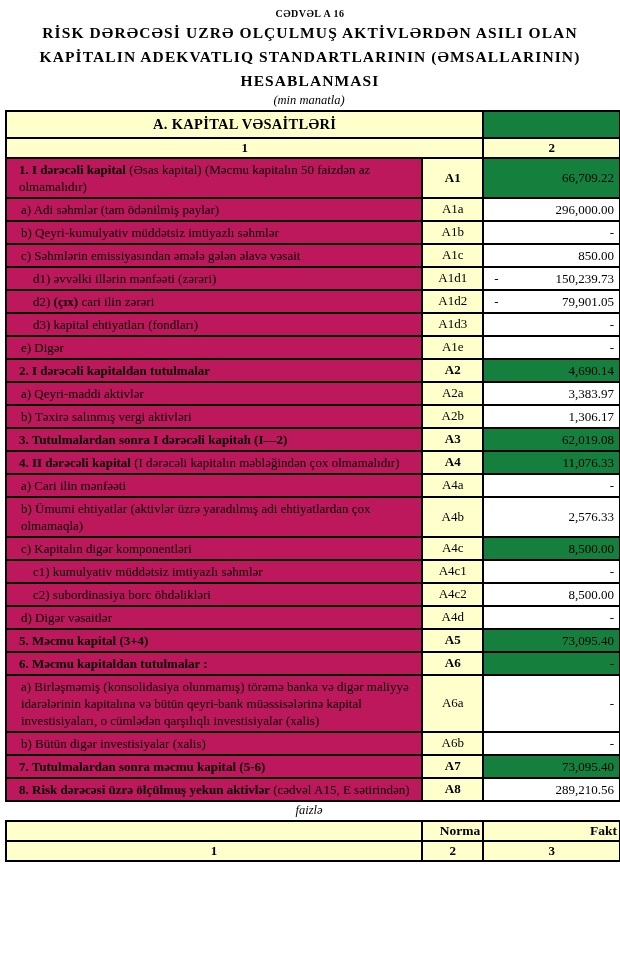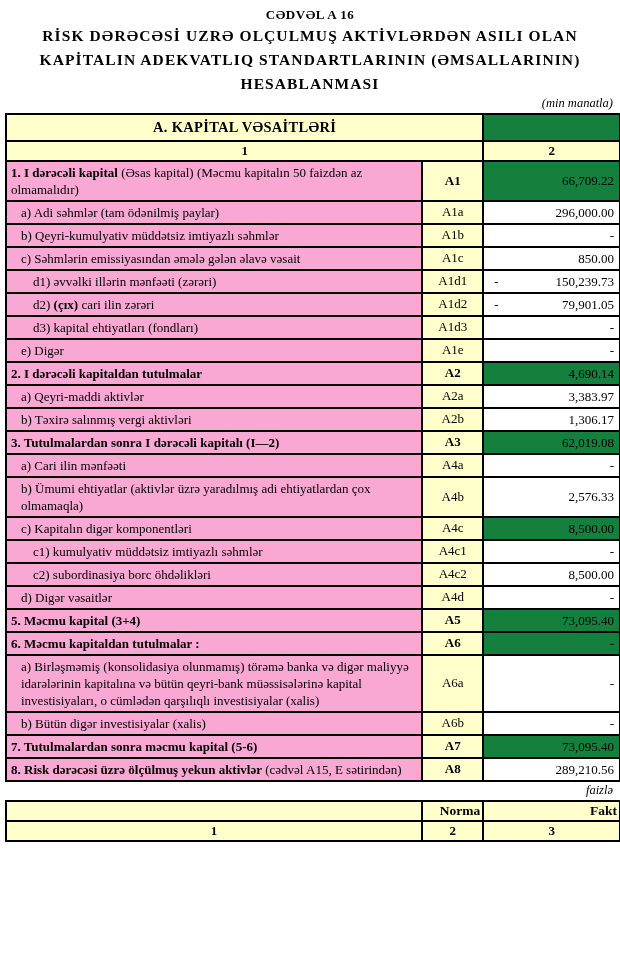--- a/index.html
+++ b/index.html
@@ -7,41 +7,41 @@
     width:620px;height:957px;
     font-family:"Liberation Serif","DejaVu Serif",serif;
     color:#000;
     -webkit-font-smoothing:antialiased;
     overflow:hidden;
   }
   .page{padding:8px 5px 0 5px;}
 
   
   .title-block{text-align:center;line-height:1.15;}
-  .title-sub{font-weight:bold;font-size:13px;letter-spacing:.5px;}
+  .title-sub{font-weight:bold;font-size:10px;letter-spacing:.5px;}
   .title-main{font-weight:bold;font-size:15.5px;letter-spacing:1.1px;line-height:22px;margin-top:2px;}
-  .unit-note{font-style:italic;font-size:12.5px;text-align:right;padding:1px 2px 2px 0;}
+  .unit-note{font-style:italic;font-size:12.5px;text-align:center;padding:1px 2px 2px 0;}
 
   
   table{border-collapse:collapse;table-layout:fixed;width:616px;}
   td{border:2px solid #000;vertical-align:middle;font-size:13px;overflow:hidden;}
   .col-label{width:408px;}
   .col-code{width:60px;}
   .col-value{width:134px;}
 
   .bg-yellow{background:#15803d;}
   .bg-white{background:#FFFFFF;}
 
   .section-header-cell{
     background:#FFFFCC;text-align:center;font-weight:bold;font-size:14.5px;
     padding:4px 2px;letter-spacing:.3px;
   }
   .index-cell{background:#FFFFCC;text-align:center;font-weight:bold;padding:1px 2px;}
 
-  .label-cell{background:#f9a8d4;padding:2px 4px 2px 4px;line-height:17px;}
+  .label-cell{background:#be185d;padding:2px 4px 2px 12px;line-height:17px;}
   .label-cell.indent-1{padding-left:14px;}
   .label-cell.indent-2{padding-left:26px;}
   .code-cell{background:#FFFFCC;text-align:center;padding:2px 1px;}
   .code-cell.bold{font-weight:bold;}
   .value-cell{text-align:right;padding:2px 5px 2px 10px;line-height:17px;}
   td.neg-wrap{padding:0;}
   td.neg-wrap .value-cell-inner{
     display:flex;justify-content:space-between;align-items:center;
     padding:2px 5px 2px 10px;line-height:17px;
   }
@@ -146,20 +146,25 @@
           <td class="label-cell indent-1"><span>b) Təxirə salınmış vergi aktivləri</span></td>
           <td class="code-cell">A2b</td>
           <td class="value-cell bg-white">1,306.17</td>
         </tr>
         <tr>
           <td class="label-cell indent-0"><b>3. Tutulmalardan  sonra I dərəcəli kapitalı (I—2)</b></td>
           <td class="code-cell bold">A3</td>
           <td class="value-cell bg-yellow">62,019.08</td>
         </tr>
         <tr>
+          <td class="label-cell indent-0"><b>4. II dərəcəli  kapital</b><span> (I dərəcəli  kapitalın  məbləğindən çox olmamalıdır)</span></td>
+          <td class="code-cell bold">A4</td>
+          <td class="value-cell bg-yellow">11,076.33</td>
+        </tr>
+        <tr>
           <td class="label-cell indent-1"><span>a) Cari ilin mənfəəti</span></td>
           <td class="code-cell">A4a</td>
           <td class="value-cell bg-white">-</td>
         </tr>
         <tr>
           <td class="label-cell indent-1"><span>b) Ümumi ehtiyatlar (aktivlər üzrə yaradılmış adi ehtiyatlardan çox olmamaqla)</span></td>
           <td class="code-cell">A4b</td>
           <td class="value-cell bg-white">2,576.33</td>
         </tr>
         <tr>

